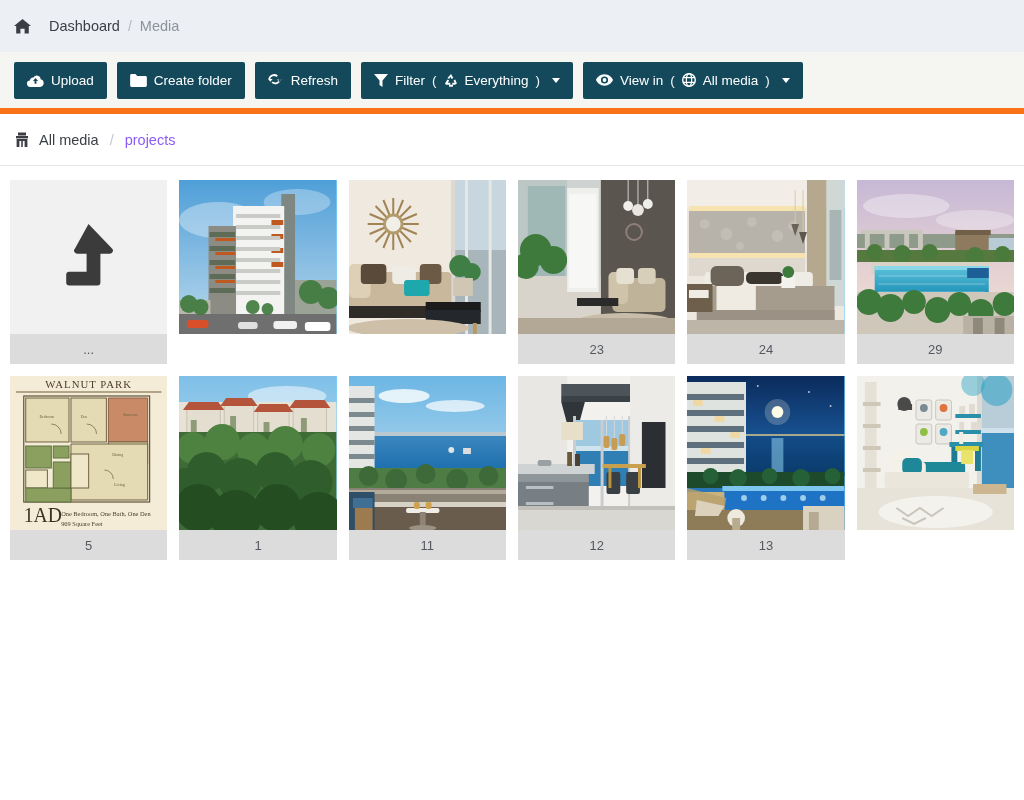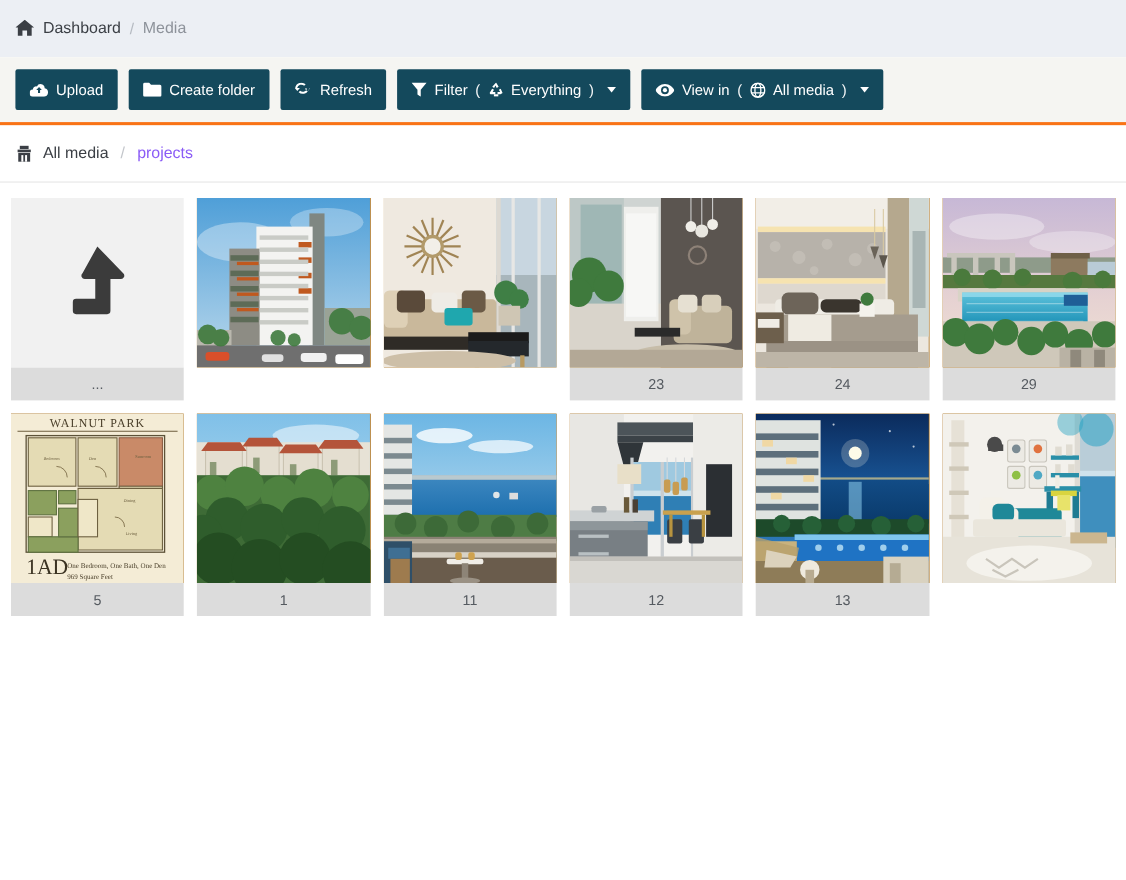--- a/index.html
+++ b/index.html
@@ -13,32 +13,32 @@
 
   
   .topbar {
     height: 52px;
     background: #eceff4;
     display: flex;
     align-items: center;
     padding: 0 0 0 14px;
   }
   .crumb-wrap { display: flex; align-items: center; gap: 7px; font-size: 14.5px; }
-  .crumb-home { display: flex; align-items: flex-start; gap: 8px; color: #3b3f45; }
+  .crumb-home { display: flex; align-items: flex-end; gap: 18px; color: #3b3f45; }
   .crumb-home .lbl { color: #3b3f45; }
   .crumb-sep { color: #b4b9c0; font-size: 14px; padding: 0 1px; }
   .crumb-cur { color: #8d929a; font-size: 14.5px; }
   .ico { display: inline-block; line-height: 0; }
   .ico svg { display: block; }
 
   
   .toolbar {
     height: 62px;
     background: #f5f5f2;
-    border-bottom: 3px solid #f97316;
+    border-bottom: 6px solid #f97316;
     display: flex;
     align-items: center;
     gap: 10px;
     padding: 0 14px;
   }
   .btn {
     background: #14495c;
     color: #ffffff;
     border: none;
     height: 37px;
@@ -86,21 +86,21 @@
   .tile {
     background: #ffffff;
     cursor: pointer;
     display: flex;
     flex-direction: column;
   }
   .thumb {
     height: 154px;
     overflow: hidden;
     position: relative;
-    background: #a16207;
+    background: #7dd3fc;
   }
   .thumb .art { position: absolute; inset: 0; }
   .cap {
     height: 30px;
     background: #dcdcdc;
     color: #555a60;
     font-size: 13px;
     display: flex;
     align-items: center;
     justify-content: center;

